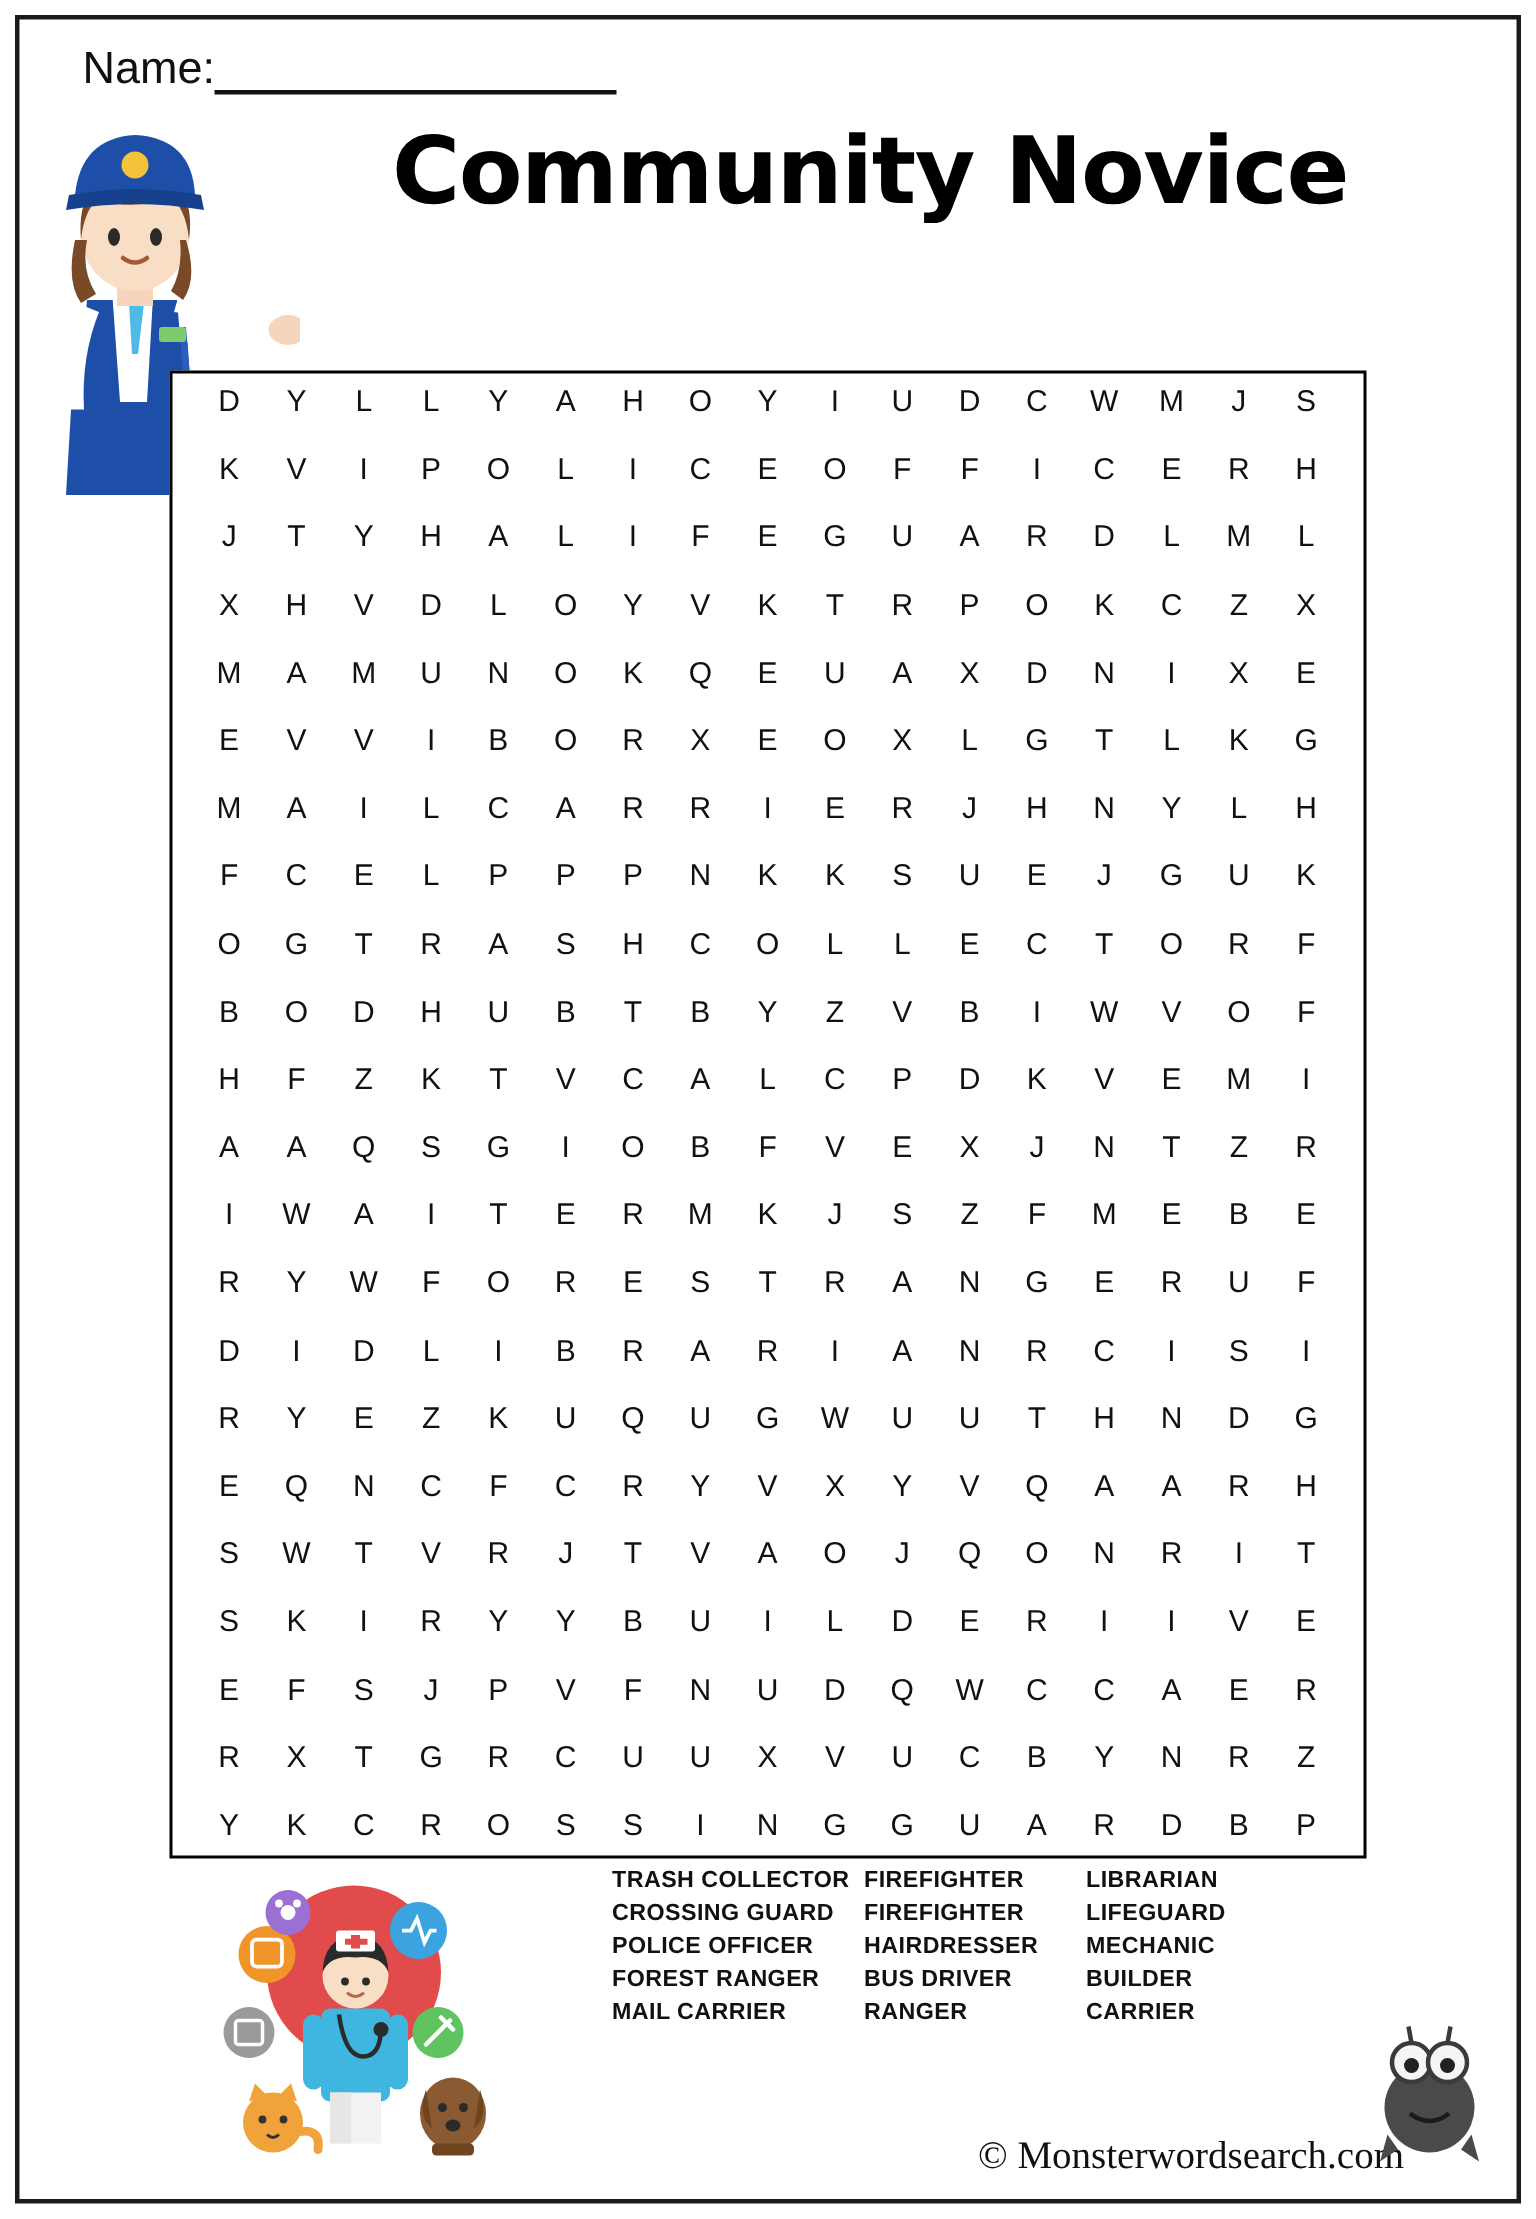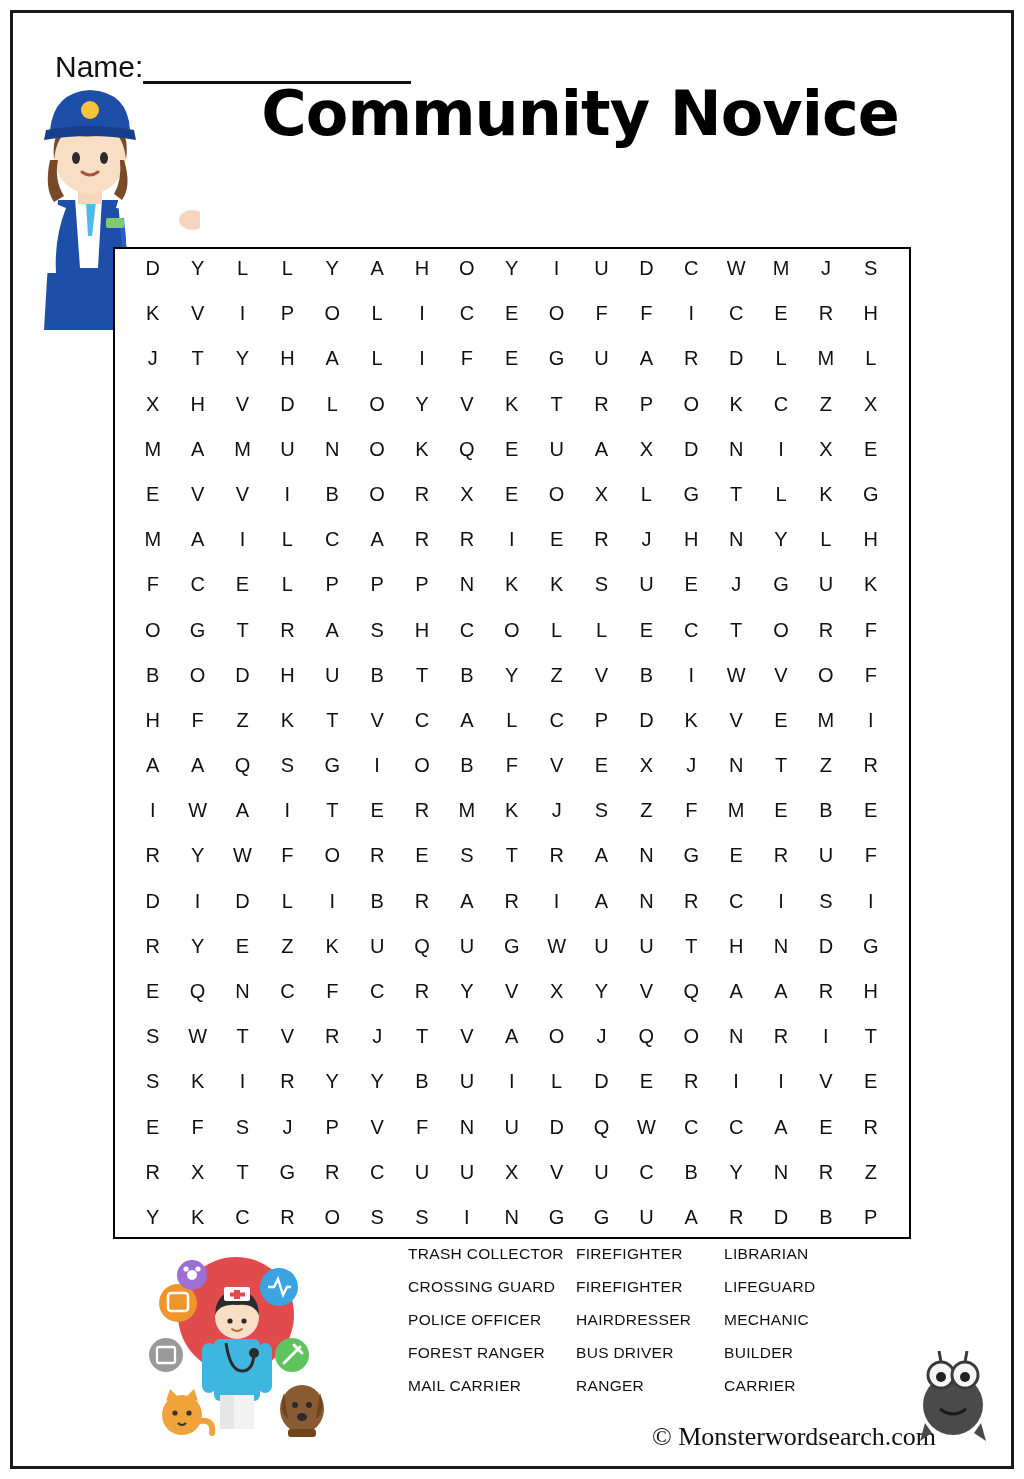--- a/index.html
+++ b/index.html
@@ -25,21 +25,21 @@
     right: 10px;
     bottom: 10px;
     border: 3px solid #1a1a1a;
     box-sizing: border-box;
     pointer-events: none;
   }
   
   .name-row {
     position: absolute;
     left: 55px;
-    top: 50px;
+    top: 29px;
     display: flex;
     align-items: flex-end;
   }
   .name-label {
     font-size: 30px;
     color: #111;
     font-family: "Liberation Sans", sans-serif;
   }
   .name-line {
     width: 268px;
@@ -98,24 +98,25 @@
     letter-spacing: 0.5px;
   }
   
   .word-list {
     position: absolute;
     left: 408px;
     top: 1245px;
     width: 520px;
     display: grid;
     grid-template-columns: 168px 148px auto;
-    row-gap: 15px;
+    row-gap: 4px;
     font-size: 15.5px;
     color: #111;
     letter-spacing: 0.3px;
+    font-weight: bold;
   }
   .word-item {
     white-space: nowrap;
   }
   
   .footer-credit {
     position: absolute;
     left: 652px;
     top: 1422px;
     font-family: "Liberation Serif", serif;

